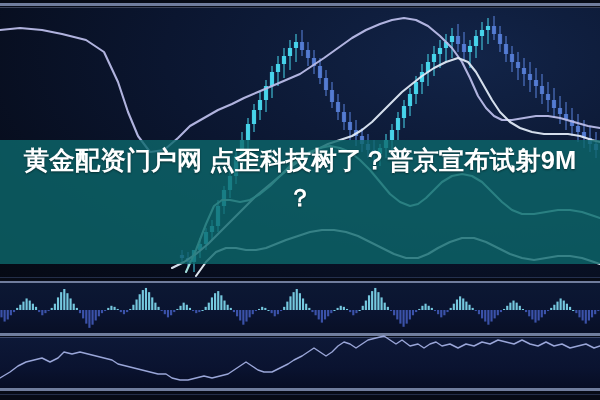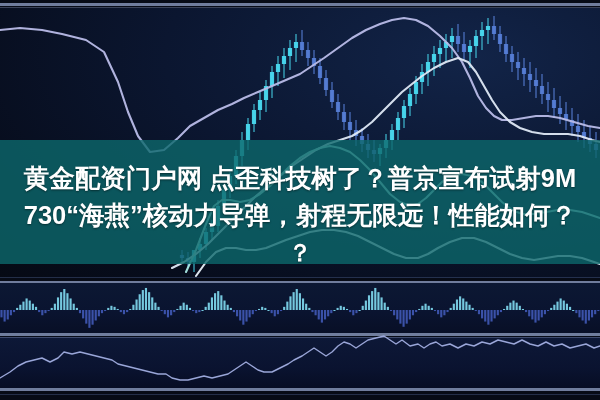--- a/index.html
+++ b/index.html
@@ -38,21 +38,21 @@
 
   
   .teal-band{
     position:absolute;left:0;top:140px;width:600px;height:124px;
     background:rgba(13,104,107,0.80);
     mix-blend-mode:normal;
   }
   .headline{
     position:absolute;left:0;top:140px;width:600px;height:124px;
     display:flex;flex-direction:column;align-items:center;justify-content:flex-start;
-    padding-top:20px;box-sizing:border-box;
+    padding-top:2px;box-sizing:border-box;
     pointer-events:none;
   }
   .hl-line{
     color:#ffffff;
     font-weight:bold;
     font-size:25.5px;
     line-height:37px;
     letter-spacing:0px;
     white-space:nowrap;
     text-shadow:0 1px 2px rgba(0,0,0,.45);
@@ -431,17 +431,16 @@
           <rect x="594.117277486911" y="310" width="2.141361256544503" height="4.2" fill="#4760c4" opacity="0.82"></rect>
           <rect x="597.2586387434555" y="310" width="2.141361256544503" height="1.05" fill="#4760c4" opacity="0.82"></rect>
         </g>
       <polyline id="indline" fill="none" stroke="#9aa6d8" stroke-width="1.4" stroke-linejoin="round" stroke-linecap="round" points="0,378 10,372 18,366 26,362 34,360 42,358 50,362 58,358 64,352 72,354 80,352 88,354 96,356 104,358 112,360 118,364 126,366 134,368 142,370 150,372 158,374 166,374 172,378 180,380 188,380 196,378 204,376 212,378 220,376 228,374 234,370 240,366 246,362 252,366 258,370 264,372 272,372 280,368 288,364 294,360 302,356 308,352 314,348 320,352 326,356 332,352 338,346 344,342 350,344 356,348 362,344 368,340 376,338 384,336 390,340 396,344 402,340 410,346 418,344 424,348 430,344 436,342 442,346 450,344 458,348 466,344 474,346 482,342 490,344 498,340 506,342 514,344 522,340 530,344 538,346 546,342 554,346 562,344 570,348 578,346 586,344 594,348 600,346"></polyline>
     </svg>
   </div>
 
   <div class="teal-band"></div>
   <div class="headline">
     <div class="hl-line">黄金配资门户网 点歪科技树了？普京宣布试射9M</div>
-    <div class="hl-line">730“海燕”核动力导弹，射程无限远！性能如何？</div>
     <div class="hl-line l3">？</div>
   </div>
 
 </div>
 
 </body></html>

